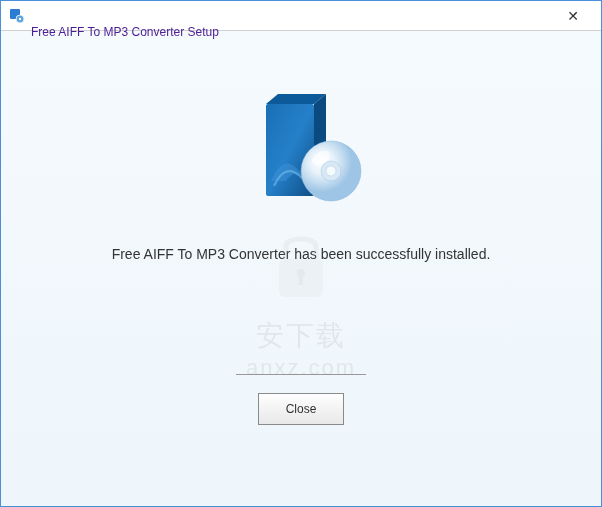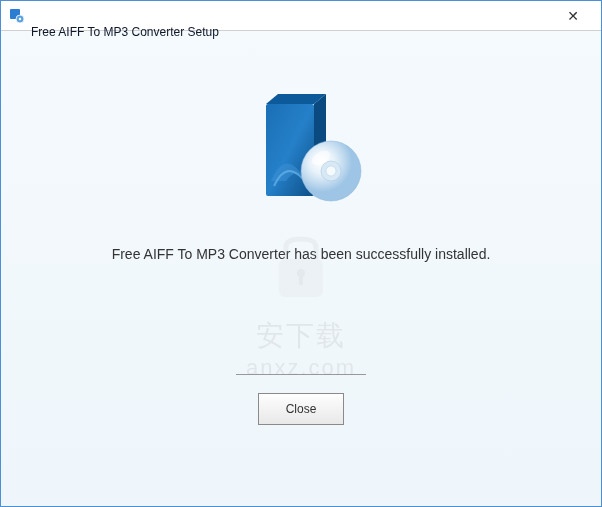--- a/index.html
+++ b/index.html
@@ -34,21 +34,21 @@
       width: 16px;
       height: 16px;
       margin-right: 6px;
       display: flex;
       align-items: center;
       justify-content: center;
     }
     .title-text {
       flex: 1;
       font-size: 12px;
-      color: #0f172a;
+      color: #4c1d95;
       margin-top: 32px;
     }
     .close-btn {
       width: 40px;
       height: 28px;
       display: flex;
       align-items: center;
       justify-content: center;
       font-size: 14px;
       color: #333;

